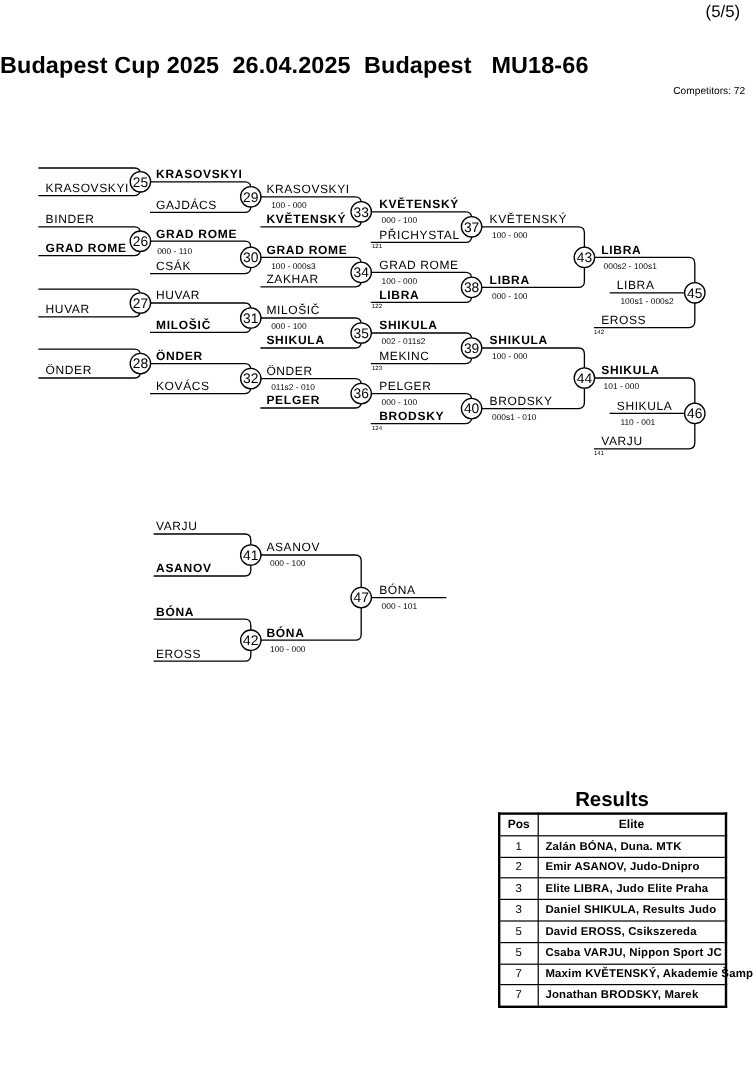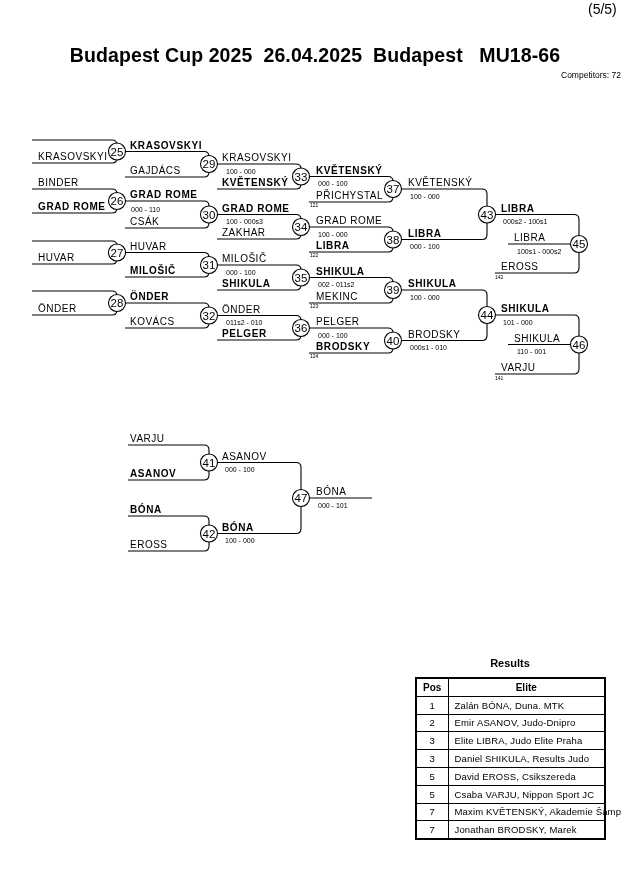--- a/index.html
+++ b/index.html
@@ -1,33 +1,33 @@
 <!DOCTYPE html>
 <html><head>
   <meta charset="utf-8">
   <style>
     html, body { margin: 0; padding: 0; background: #ffffff; }
     body { width: 630px; height: 891px; position: relative; overflow: hidden; font-family: "Liberation Sans", sans-serif; color: #000; }
     .page-indicator { position: absolute; left: 588px; top: 1px; font-size: 14px; }
-    .title { position: absolute; left: 0; top: 44px; width: 630px; text-align: center; font-size: 19.5px; font-weight: bold; white-space: pre; letter-spacing: 0.1px; }
+    .title { position: absolute; left: 0; top: 44px; width: 630px; font-size: 19.5px; font-weight: bold; white-space: pre; letter-spacing: 0.1px; }
     .competitors { position: absolute; left: 527px; top: 70px; font-size: 8.5px; margin-left: 34px; }
     svg.bracket { position: absolute; left: 0; top: 0; width: 630px; height: 891px; }
     svg .ln { fill: none; stroke: #000; stroke-width: 1.1; }
     svg .cir { fill: #fff; stroke: #000; stroke-width: 1.1; }
     svg .no { font-family: "Liberation Sans", sans-serif; font-size: 11.5px; text-anchor: middle; }
     svg .nm { font-family: "Liberation Sans", sans-serif; font-size: 10px; letter-spacing: 0.5px; }
     svg .nm.win { font-weight: bold; letter-spacing: 0.6px; }
     svg .sc { font-family: "Liberation Sans", sans-serif; font-size: 7px; }
     svg .rf { font-family: "Liberation Sans", sans-serif; font-size: 5px; }
-    .results-title { position: absolute; left: 415px; top: 657px; width: 190px; text-align: center; font-weight: bold; font-size: 11px; }
+    .results-title { position: absolute; left: 415px; top: 657px; width: 190px; text-align: center; font-weight: bold; font-size: 17px; }
     table.results { position: absolute; left: 415px; top: 677px; width: 191px; border-collapse: collapse; table-layout: fixed; border: 2px solid #000; font-size: 9.5px; }
     table.results th, table.results td { border: 1px solid #000; height: 16.8px; padding: 0; white-space: nowrap; overflow: visible; }
     table.results th { font-weight: bold; font-size: 10px; }
     table.results td.pos { text-align: center; }
-    table.results td.name { padding-left: 6px; letter-spacing: 0.15px; }
+    table.results td.name { padding-left: 6px; letter-spacing: 0.15px; font-weight: bold; }
     table.results col.c1 { width: 32px; }
   </style>
 </head>
 <body>
 
 <div class="page-indicator">(5/5)</div>
 <div class="title">Budapest Cup 2025  26.04.2025  Budapest   MU18-66</div>
 <div class="competitors">Competitors: 72</div>
 
 <svg class="bracket" viewBox="0 0 630 891">

